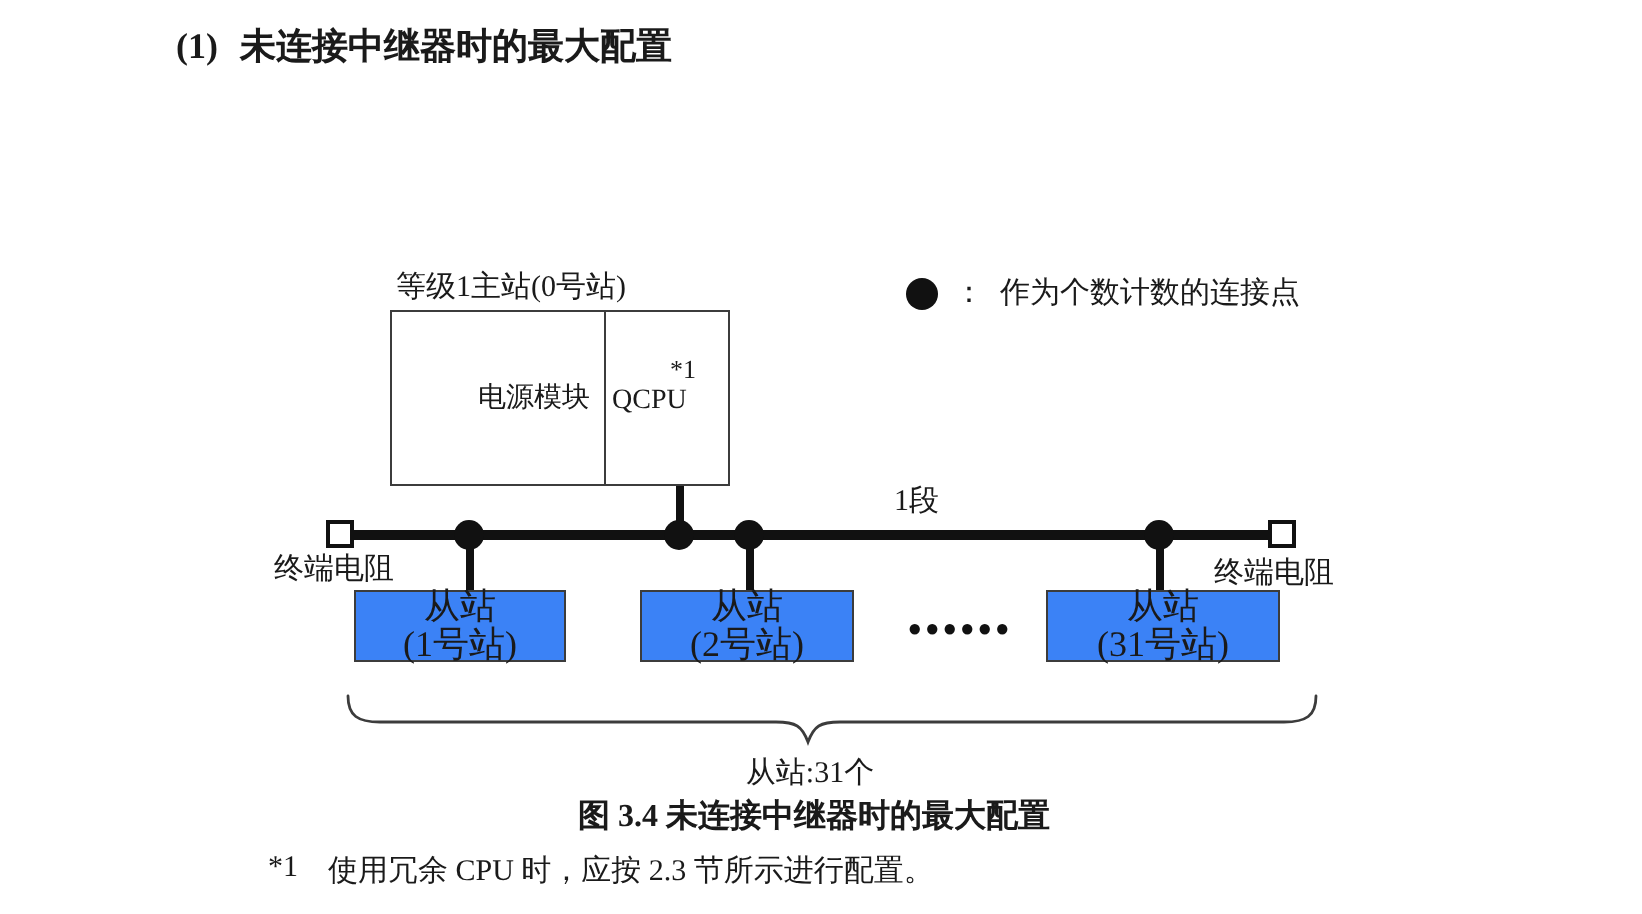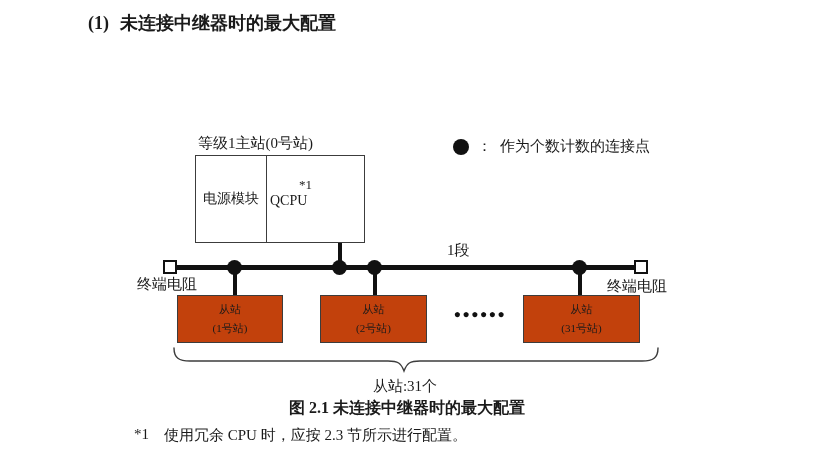--- a/index.html
+++ b/index.html
@@ -10,21 +10,21 @@
   
   .heading{left:88px;top:12px;display:flex;gap:11px;font-weight:bold;font-size:18px;line-height:22px;}
   .spec-line{left:120px;font-size:16px;line-height:20px;}
   .spec-1{top:44px;}
   .spec-2{top:68px;}
 
   
   .master-label{left:198px;top:134px;font-size:15px;text-align:right;}
   .master-box{left:195px;top:155px;width:170px;height:88px;display:flex;border:1.5px solid #3c3c3c;box-sizing:border-box;background:#fff;}
   .module-cell{box-sizing:border-box;position:relative;font-size:14px;}
-  .cell-power{width:70px;display:flex;align-items:center;justify-content:center;}
+  .cell-power{width:70px;display:flex;align-items:center;justify-content:center;margin-left:36px;}
   .cell-qcpu{width:49px;border-left:1.5px solid #3c3c3c;}
   .cell-qcpu .sup{position:absolute;top:21px;right:3px;font-size:13px;}
   .cell-qcpu .lbl{position:absolute;top:37px;left:3px;}
   .cell-pb92v{width:51px;border-left:1.5px solid #3c3c3c;display:flex;align-items:center;padding-left:3px;white-space:pre-line;line-height:18px;}
 
   
   .legend{left:453px;top:137px;display:flex;align-items:center;gap:8px;font-size:15px;}
   .legend-dot{width:16px;height:16px;border-radius:50%;background:#111;}
 
   
@@ -38,23 +38,23 @@
   .segment-label{left:447px;top:241px;font-size:15px;}
   .bus-dot{width:15px;height:15px;border-radius:50%;background:#111;top:260px;}
   .dot-1{left:227px;} .dot-2{left:332px;} .dot-3{left:367px;} .dot-4{left:572px;}
   .stub{width:4px;background:#111;}
   .stub-master{left:338px;top:243px;height:24px;}
   .stub-s1{left:233px;top:267px;height:28px;}
   .stub-s2{left:373px;top:267px;height:28px;}
   .stub-s3{left:578px;top:267px;height:28px;}
 
   
-  .slave-box{height:48px;top:295px;border:1.5px solid #3c3c3c;box-sizing:border-box;background:#c2410c;
+  .slave-box{height:36px;top:295px;border:1.5px solid #3c3c3c;box-sizing:border-box;background:#3b82f6;
              display:flex;align-items:center;justify-content:center;text-align:center;
-             font-size:11px;line-height:19px;white-space:pre-line;}
+             font-size:18px;line-height:19px;white-space:pre-line;}
   .slave-1{left:177px;width:106px;}
   .slave-2{left:320px;width:107px;}
   .slave-3{left:523px;width:117px;}
   .ellipsis{left:441px;top:307px;width:78px;text-align:center;font-size:12px;letter-spacing:1.5px;color:#111;}
 
   
   .brace{left:172px;top:346px;}
   .slave-count{left:355px;top:377px;width:100px;text-align:center;font-size:15px;}
 
   
@@ -110,19 +110,19 @@
 (2号站)</div>
   <div class="abs ellipsis">●●●●●●</div>
   <div class="abs slave-box slave-3">从站
 (31号站)</div>
 
   <svg class="abs brace" width="488" height="28" viewBox="0 0 488 28">
     <path d="M 2,2 C 2,12 7,15 18,15 L 216,15 C 226,15 229,17 232,25 C 235,17 238,15 248,15 L 470,15 C 481,15 486,12 486,2" fill="none" stroke="#3c3c3c" stroke-width="1.4" stroke-linecap="round"></path>
   </svg>
   <div class="abs slave-count">从站:31个</div>
 
-  <div class="abs caption">图 2.1 未连接中继器时的最大配置</div>
+  <div class="abs caption">图 3.4 未连接中继器时的最大配置</div>
   <div class="abs footnote">
     <span class="marker">*1</span>
     <span>使用冗余 CPU 时，应按 2.3 节所示进行配置。</span>
   </div>
 
 </div>
 
 </body></html>

